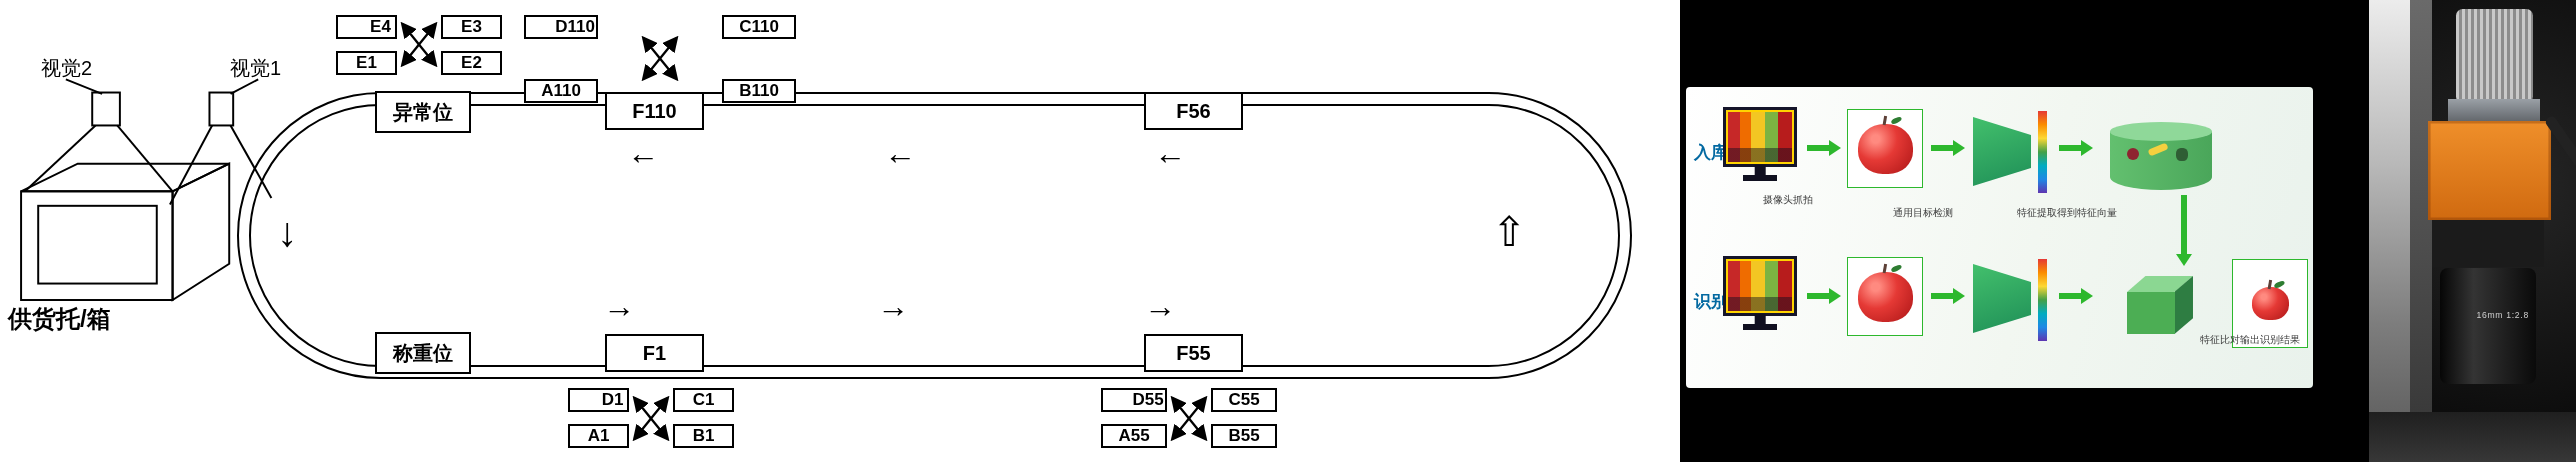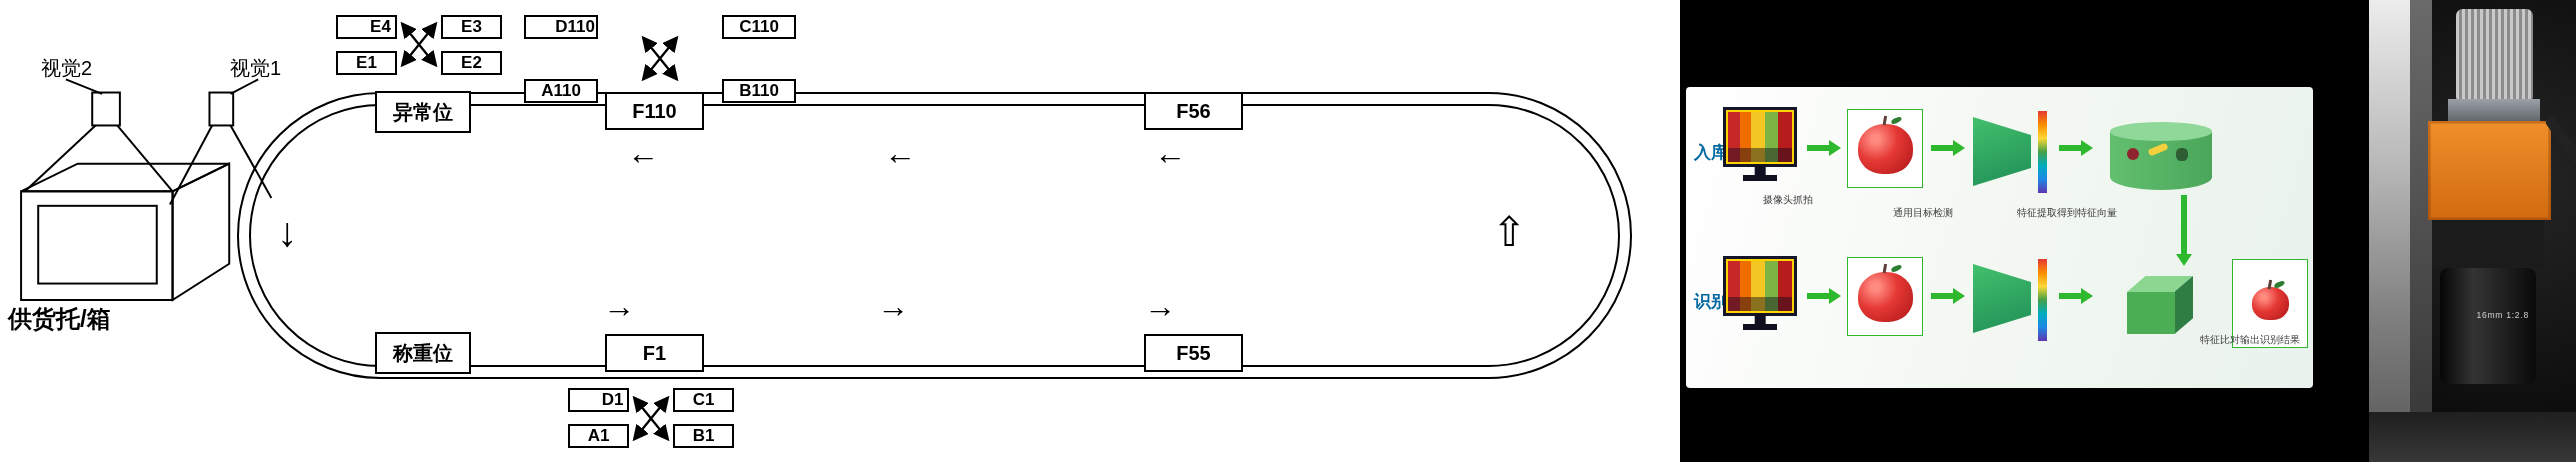--- a/index.html
+++ b/index.html
@@ -160,20 +160,30 @@
     <div class="sbox">D1</div>
     <svg class="xcross" width="44" height="59" viewBox="0 0 66 90">
       <line x1="8" y1="14" x2="58" y2="76" stroke="#000" stroke-width="3.5" marker-start="url(#ah)" marker-end="url(#ah)"></line>
       <line x1="58" y1="14" x2="8" y2="76" stroke="#000" stroke-width="3.5" marker-start="url(#ah)" marker-end="url(#ah)"></line>
     </svg>
     <div class="sbox">C1</div>
     <div class="sbox">A1</div>
     <div class="sbox">B1</div>
   </div>
 
+  <div class="cluster" style="left:1101px; top:388px; grid-template-columns:66px 44px 66px;">
+    <div class="sbox">D55</div>
+    <svg class="xcross" width="44" height="59" viewBox="0 0 66 90">
+      <line x1="8" y1="14" x2="58" y2="76" stroke="#000" stroke-width="3.5" marker-start="url(#ah)" marker-end="url(#ah)"></line>
+      <line x1="58" y1="14" x2="8" y2="76" stroke="#000" stroke-width="3.5" marker-start="url(#ah)" marker-end="url(#ah)"></line>
+    </svg>
+    <div class="sbox">C55</div>
+    <div class="sbox">A55</div>
+    <div class="sbox">B55</div>
+  </div>
 
   <div class="backdrop" style="left:1680px; top:0; width:689px; height:463px;"></div>
 
   <div class="panel" style="left:1686px; top:87px; width:627px; height:301px;"></div>
 
   <div class="flow-label" style="left:1694px; top:141px;">入库</div>
 
   <div class="monitor" style="left:1723px; top:107px;">
     <div class="frame">
       <div class="screen"></div>

